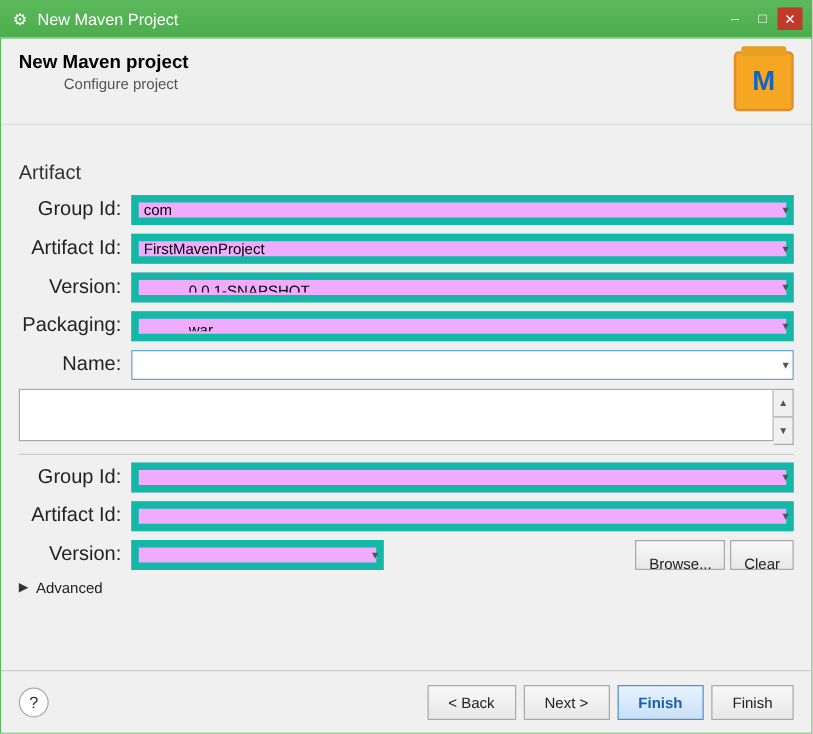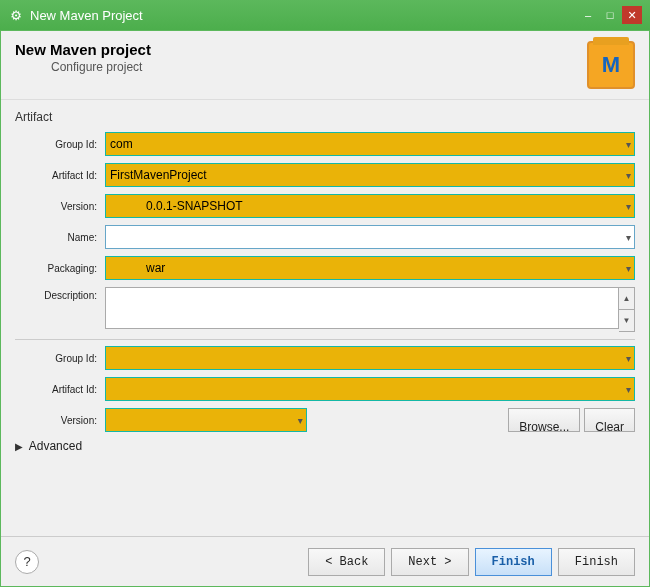--- a/index.html
+++ b/index.html
@@ -115,48 +115,48 @@
     
     .content {
       flex: 1;
       padding: 10px 14px;
       overflow-y: auto;
       background: #f0f0f0;
     }
 
     
     .section-title {
-      font-size: 12px;
+      font-size: 16px;
       color: #333;
       font-weight: normal;
       margin-bottom: 8px;
-      margin-top: 0;
+      margin-top: 20px;
     }
 
     
     .form-row {
       display: flex;
       align-items: center;
       margin-bottom: 7px;
     }
     .form-label {
       width: 90px;
       text-align: right;
       padding-right: 8px;
-      font-size: 10px;
+      font-size: 16px;
       color: #222;
       flex-shrink: 0;
     }
 
     
     .input-combo {
       width: 100%;
       height: 24px;
-      border: 1px solid #14b8a6;
-      background: #eab308;
+      border: 6px solid #14b8a6;
+      background: #f0abfc;
       padding: 2px 20px 2px 4px;
       font-size: 12px;
       appearance: none;
       -webkit-appearance: none;
       position: relative;
     }
     .combo-wrapper {
       position: relative;
       flex: 1;
     }
@@ -300,21 +300,20 @@
       gap: 6px;
     }
     .nav-btn {
       height: 28px;
       padding: 2px 16px;
       border: 1px solid #aaa;
       background: linear-gradient(to bottom, #f8f8f8, #e8e8e8);
       font-size: 12px;
       cursor: pointer;
       color: #222;
-      font-family: Liberation Mono, monospace;
     }
     .nav-btn.primary {
       background: linear-gradient(to bottom, #e8f4ff, #c8e0f8);
       border-color: #4a90d9;
       color: #1a5fa8;
       font-weight: bold;
     }
   </style>
 </head>
 <body>
@@ -366,40 +365,39 @@
       <div class="combo-wrapper version-combo">
         <select class="input-combo">
           <option>0.0.1-SNAPSHOT</option>
           <option>1.0.0-SNAPSHOT</option>
           <option>1.0.0</option>
         </select>
       </div>
     </div>
 
     <div class="form-row">
-      <span class="form-label">Name:</span>
-      <div class="combo-wrapper">
-        <input type="text" class="input-text" value="" style="">
-      </div>
-    </div>
-
-    <div class="form-row">
       <span class="form-label">Packaging:</span>
       <div class="combo-wrapper version-combo">
         <select class="input-combo">
           <option>war</option>
           <option>jar</option>
           <option>pom</option>
           <option>ear</option>
         </select>
       </div>
     </div>
 
+    <div class="form-row">
+      <span class="form-label">Name:</span>
+      <div class="combo-wrapper">
+        <input type="text" class="input-text" value="" style="">
+      </div>
+    </div>
+
     <div class="form-row" style="align-items: flex-start;">
-      <span class="form-label" style="padding-top:3px;">Description:</span>
       <div class="textarea-wrapper">
         <textarea class="input-textarea" style="width: calc(100% - 16px);"></textarea>
         <div class="textarea-scrollbtn">
           <div class="up">▲</div>
           <div class="down">▼</div>
         </div>
       </div>
     </div>
 
     <hr class="divider">

